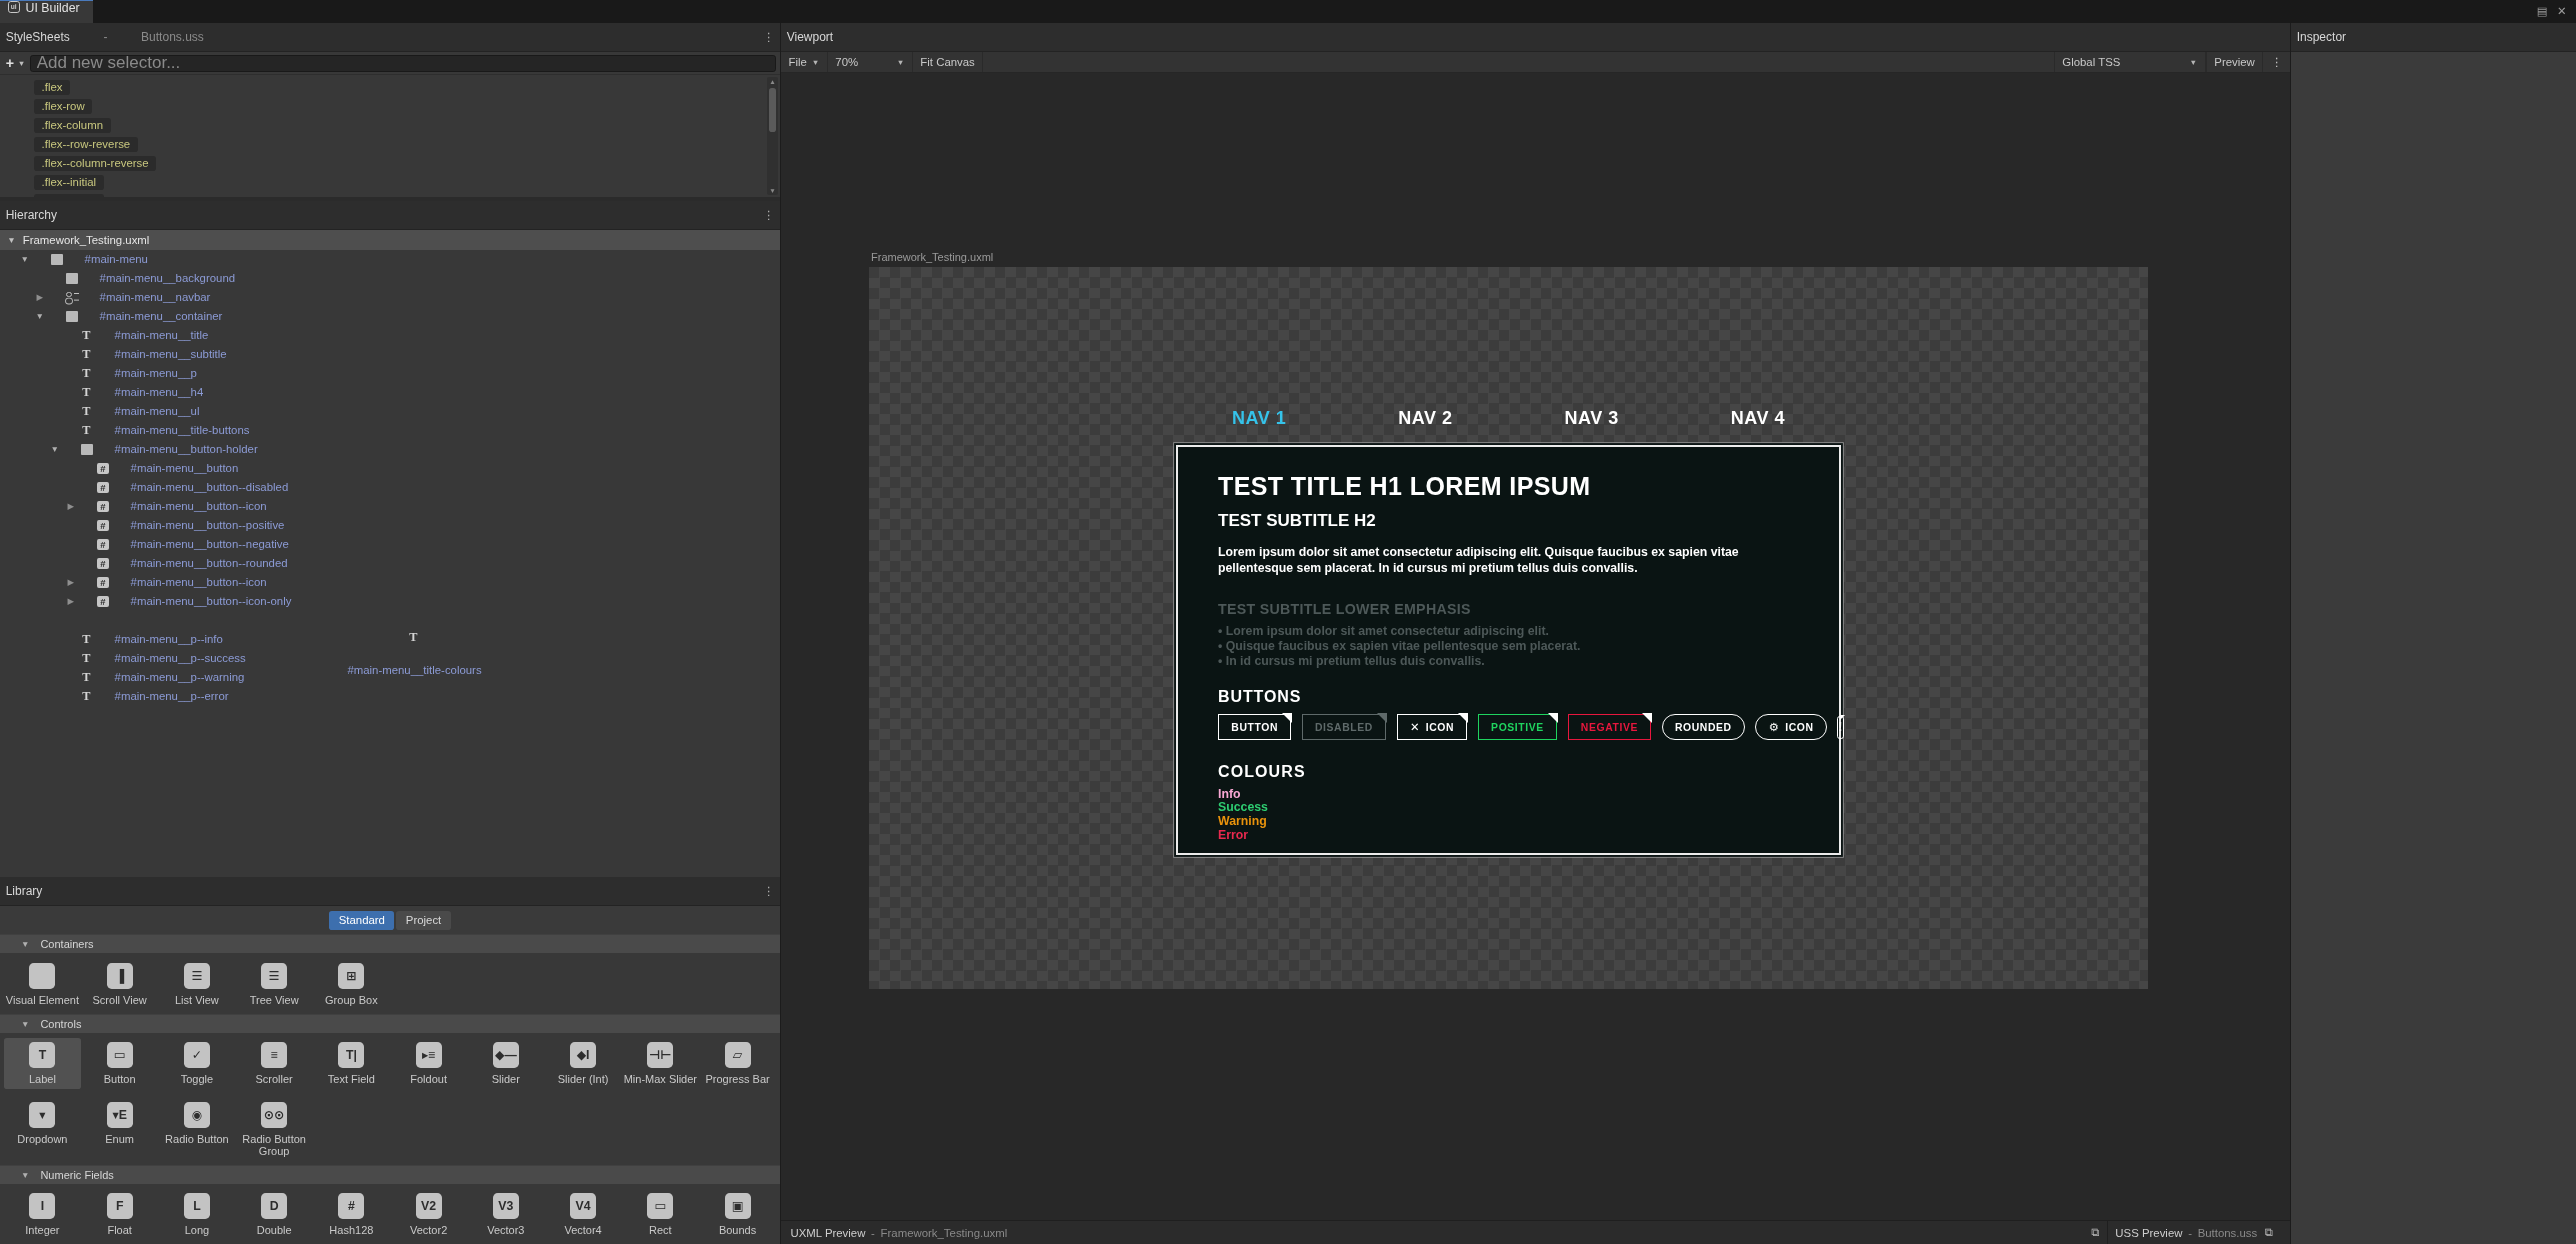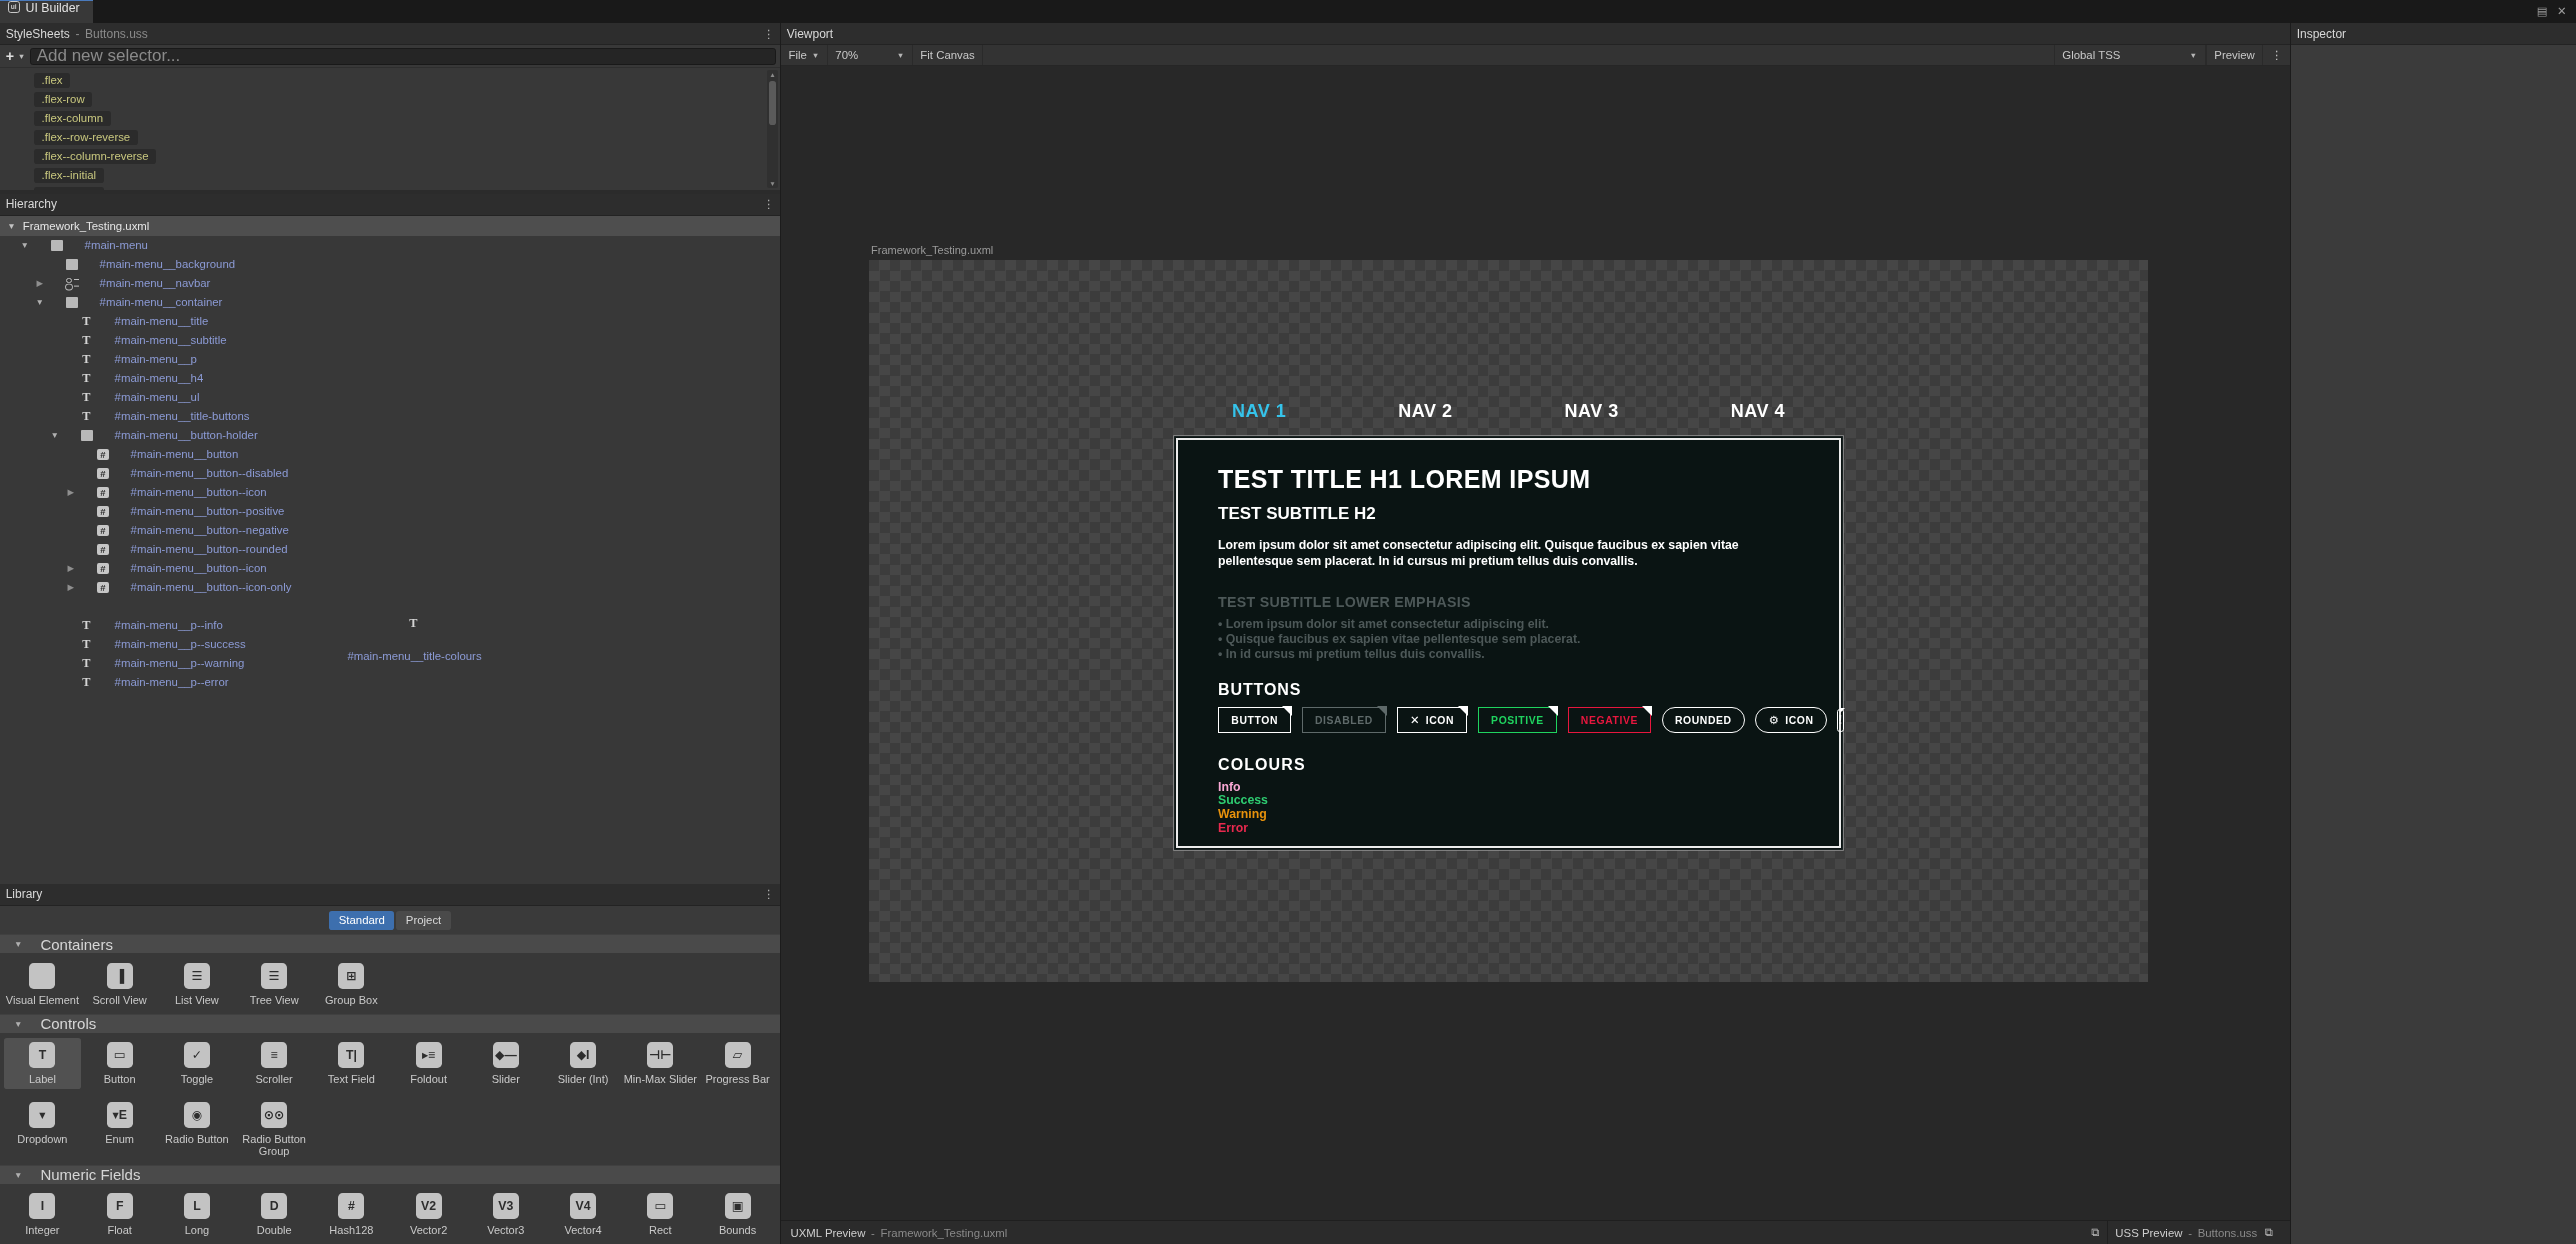--- a/index.html
+++ b/index.html
@@ -10,21 +10,21 @@
   
   .titlebar { height:23px; background:#191919; display:flex; align-items:flex-end; flex:none; position:relative; }
   .ub-tab { height:23px; background:#383838; border-top:1.9px solid #4a7abc; display:flex; align-items:flex-start; gap:5.7px; padding:0 13.3px 0 7.6px; color:#e2e2e2; font-size:12.3px; }
   .ub-tab-icon { width:12.3px; height:12.3px; border:0.9px solid #c9c9c9; border-radius:2.8px; font-size:6.6px; line-height:10.4px; text-align:center; color:#c9c9c9; font-weight:bold; }
   .win-icons { position:absolute; right:9.5px; top:3.8px; display:flex; gap:9.5px; color:#9a9a9a; font-size:11.4px; }
   .win-icons span { cursor:default; }
 
   .main { flex:1; display:flex; min-height:0; }
 
   
-  .phead { height:22px; background:#2d2d2d; border-bottom:0.9px solid #232323; display:flex; align-items:center; padding:0 5.7px; color:#d8d8d8; font-size:12px; flex:none; }
+  .phead { height:29px; background:#2d2d2d; border-bottom:0.9px solid #232323; display:flex; align-items:center; padding:0 5.7px; color:#d8d8d8; font-size:12px; flex:none;gap:28px; }
   .phead .kebab { margin-left:auto; color:#b5b5b5; font-size:11.4px; letter-spacing:0; }
   .dim { color:#8b8b8b; }
 
   
   .left { width:781px; flex:none; display:flex; flex-direction:column; background:#383838; border-right:1.9px solid #1c1c1c; }
 
   .ss-toolbar { height:23px; background:#383838; display:flex; align-items:center; padding:1.9px 3.8px; gap:1.9px; flex:none; border-bottom:0.9px solid #2e2e2e; }
   .plus-btn { color:#e0e0e0; font-size:14.2px; font-weight:bold; padding:0 1.9px; }
   .plus-dd { color:#bdbdbd; font-size:7.6px; padding-right:2.8px; }
   .sel-input { flex:1; height:17px; background:#252525; border:0.9px solid #191919; border-radius:2.8px; color:#cfcfcf; padding:0 5.7px; font-size:17px; }
@@ -51,21 +51,21 @@
   .ticon.element::before { content:""; position:absolute; left:0.9px; top:0.9px; width:11.4px; height:11.4px; background:#b9b9b9; border-radius:0.9px; }
   .ticon.label::before { content:"T"; position:absolute; left:1.9px; top:-0.9px; color:#d4d4d4; font-weight:bold; font-size:12.3px; font-family:"Liberation Serif","DejaVu Serif",serif; }
   .ticon.button::before { content:"#"; position:absolute; left:0.9px; top:0.9px; width:11.4px; height:11.4px; background:#c6c6c6; color:#2a2a2a; font-size:9.5px; font-weight:bold; text-align:center; line-height:11.4px; border-radius:1.9px; }
   .ticon.group::before { content:""; position:absolute; left:0.9px; top:0.9px; width:3.8px; height:3.8px; border:0.9px solid #c0c0c0; border-radius:50%; box-shadow:0 6.6px 0 0 #383838, 0 6.6px 0 0.9px #c0c0c0; }
   .ticon.group::after { content:""; position:absolute; left:8.5px; top:1.9px; width:4.7px; height:1.9px; background:#c0c0c0; box-shadow:0 6.6px 0 0 #c0c0c0; }
 
   
   .lib-tabs { height:28.5px; background:#3a3a3a; display:flex; align-items:center; justify-content:center; gap:1.9px; flex:none; }
   .lib-tab { height:19px; padding:0 9.5px; border-radius:2.8px; background:#4a4a4a; color:#d8d8d8; display:flex; align-items:center; font-size:11.4px; }
   .lib-tab.active { background:#3d6fae; color:#fff; }
-  .sec-head { height:19px; background:#4a4a4a; border-top:0.9px solid #404040; display:flex; align-items:center; gap:18px; padding-left:14px; color:#d6d6d6; flex:none; font-size:15px; }
+  .sec-head { height:19px; background:#4a4a4a; border-top:0.9px solid #404040; display:flex; align-items:center; gap:11px; padding-left:21px; color:#d6d6d6; flex:none; font-size:11px; }
   .sec-head .tw { width:auto; }
   .lib-grid { display:grid; grid-template-columns:repeat(10,1fr); padding:5.7px 3.8px 3.8px; row-gap:9.5px; }
   .lib-item { display:flex; flex-direction:column; align-items:center; gap:4.7px; padding:3.8px 0.9px; border-radius:2.8px; }
   .lib-item.selected { background:#515151; }
   .lib-ic { width:26px; height:26px; background:#c3c3c3; border-radius:4.7px; color:#2d2d2d; font-weight:bold; font-size:12.3px; display:flex; align-items:center; justify-content:center; }
   .lib-lab { color:#cacaca; font-size:11px; text-align:center; line-height:12.3px; }
 
   
   .viewport { width:1510px; flex:none; display:flex; flex-direction:column; background:#282828; border-right:0.9px solid #1c1c1c; }
   .vp-toolbar { height:21px; background:#333333; border-bottom:0.9px solid #262626; display:flex; align-items:center; flex:none; color:#c9c9c9; }

